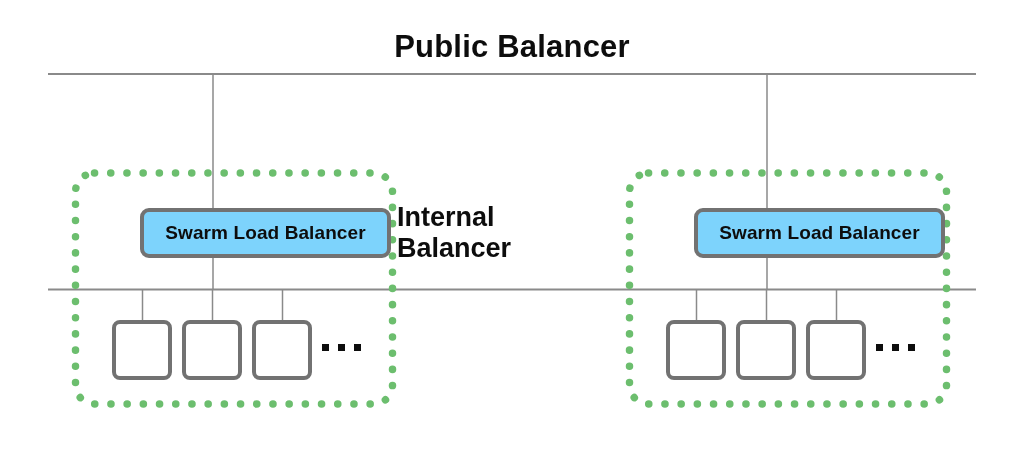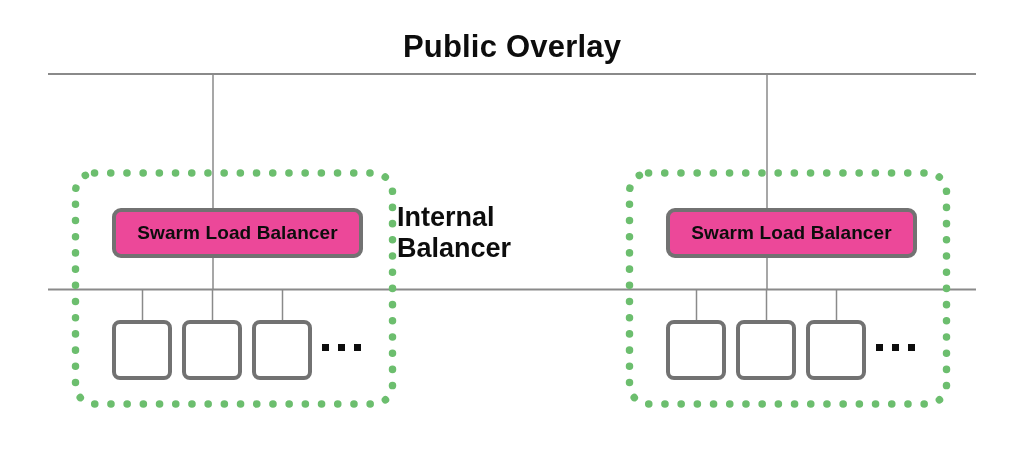--- a/index.html
+++ b/index.html
@@ -24,28 +24,29 @@
   .wire  { stroke: var(--line-gray, #8a8a8a); }
   .dotted-rect {
     fill: none;
     stroke: var(--accent-green, #6cbe6e);
     stroke-width: 7.5;
     stroke-dasharray: 0.1 16.1;
     stroke-linecap: round;
   }
   .lb-box {
     width: 243px; height: 42px;
-    background: #ec4899;
+    background: #7dd3fc;
     border: 4px solid var(--border-gray, #727272);
     border-radius: 9px;
     display: flex; align-items: center; justify-content: center;
     font-size: 19px;
     font-weight: 700;
     letter-spacing: 0.1px;
     white-space: nowrap;
+    margin-left: 28px;
   }
   .lb-left  { left: 112px; top: 208px; }
   .lb-right { left: 666px; top: 208px; }
   .task-node {
     width: 52px; height: 52px;
     background: #ffffff;
     border: 4px solid var(--border-gray, #727272);
     border-radius: 8px;
   }
   .middle-label {
@@ -83,21 +84,21 @@
     <line class="wire" x1="767" y1="74" x2="767" y2="210" stroke-width="1.5"></line>
     <line class="wire" x1="767" y1="256" x2="767" y2="289.5" stroke-width="1.5"></line>
     <line class="wire" x1="696.5" y1="289.5" x2="696.5" y2="324" stroke-width="1.5"></line>
     <line class="wire" x1="766.5" y1="289.5" x2="766.5" y2="324" stroke-width="1.5"></line>
     <line class="wire" x1="836.5" y1="289.5" x2="836.5" y2="324" stroke-width="1.5"></line>
 
     <rect class="dotted-rect" x="75.5" y="173" width="317" height="231" rx="19"></rect>
     <rect class="dotted-rect" x="629.5" y="173" width="317" height="231" rx="19"></rect>
   </svg>
 
-  <div class="abs diagram-title">Public Overlay</div>
+  <div class="abs diagram-title">Public Balancer</div>
 
   <div class="abs middle-label">
     <div>Internal</div>
     <div>Balancer</div>
   </div>
 
   <div class="abs lb-box lb-left">Swarm Load Balancer</div>
   <div class="abs task-node" style="left:112px; top:320px;"></div>
   <div class="abs task-node" style="left:182px; top:320px;"></div>
   <div class="abs task-node" style="left:252px; top:320px;"></div>

